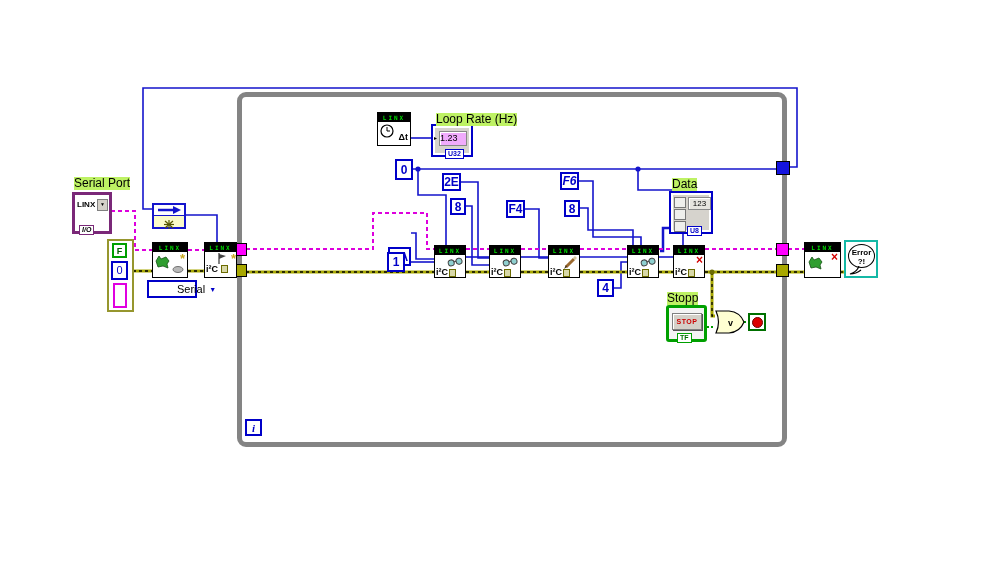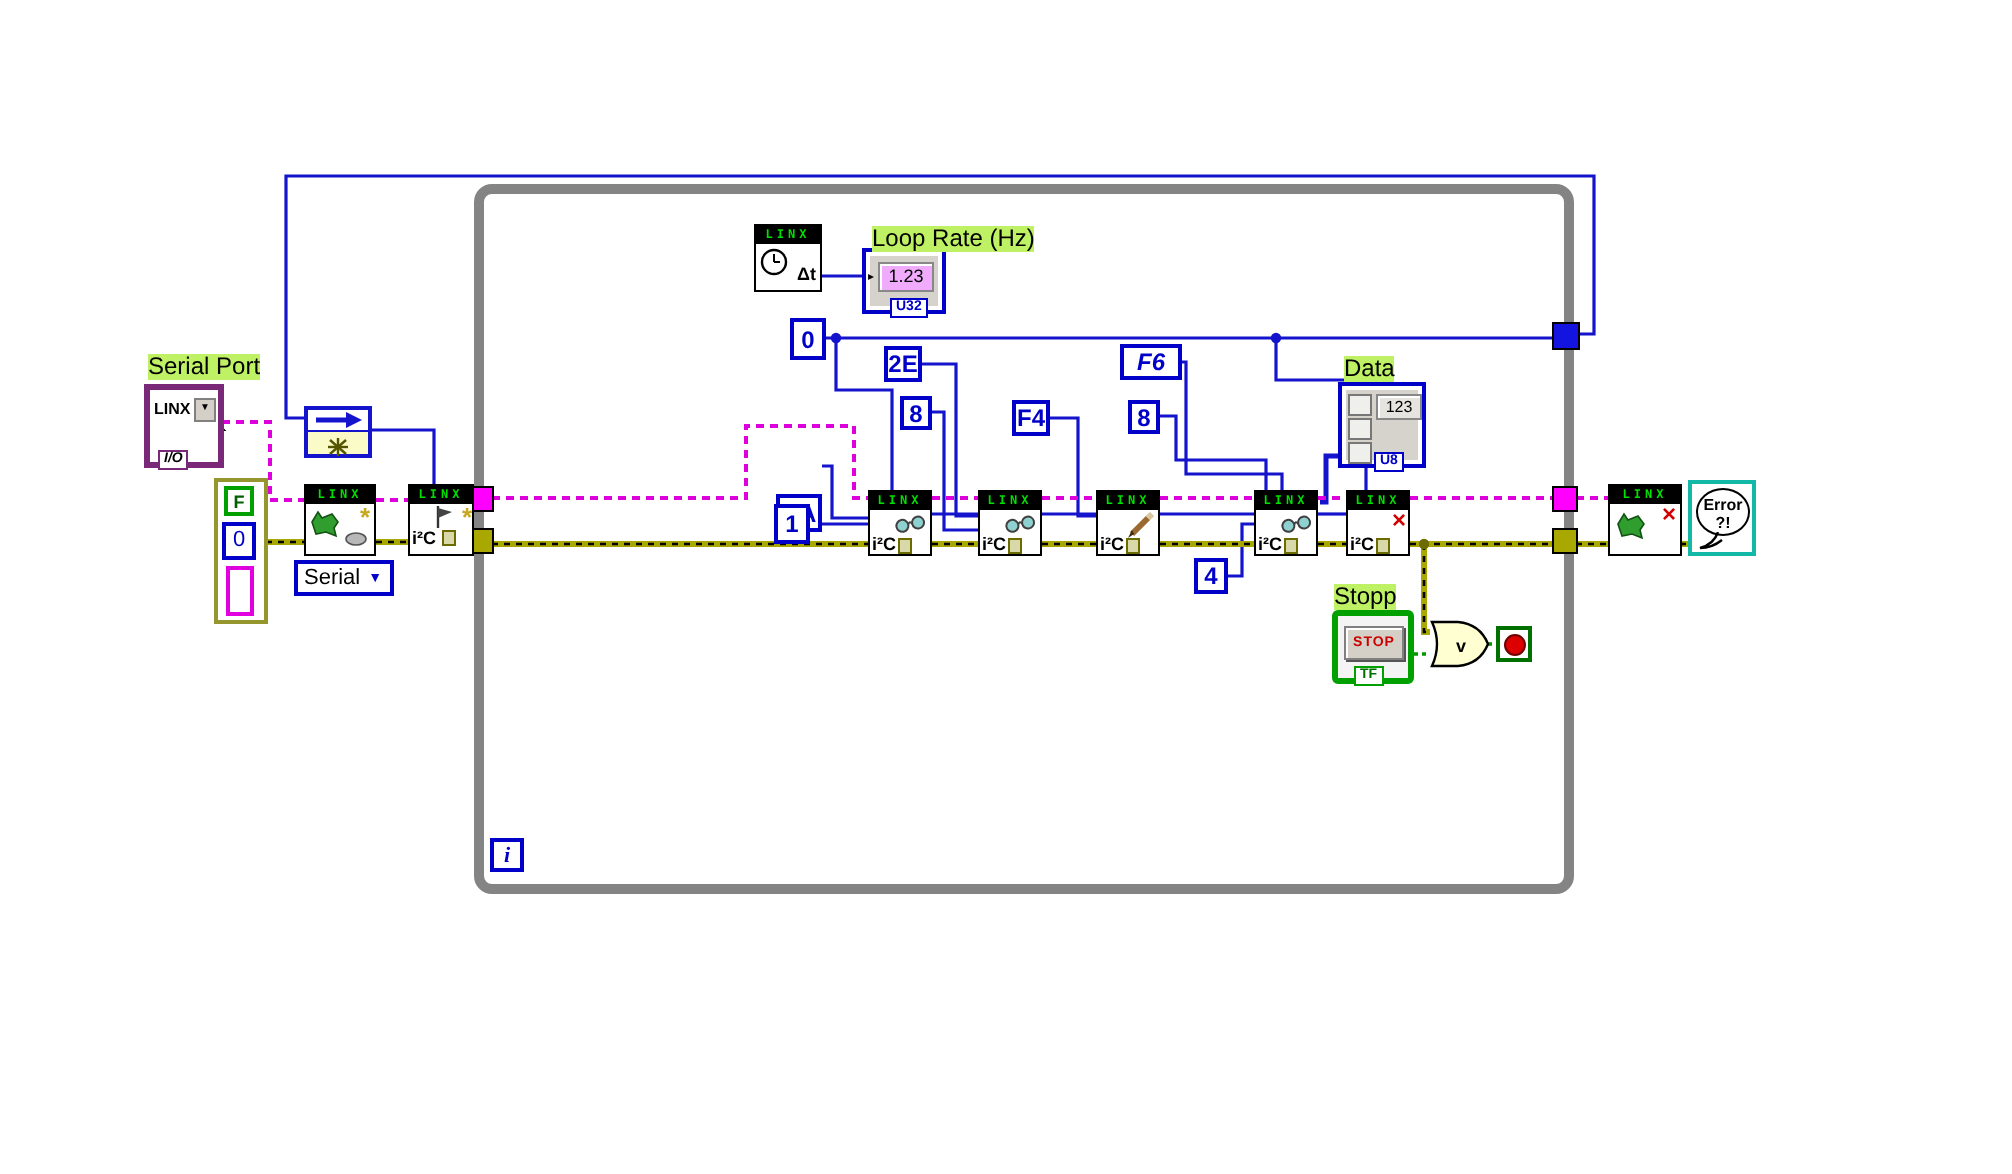--- a/index.html
+++ b/index.html
@@ -153,21 +153,21 @@
       <svg width="16" height="14" style="position:absolute;left:2px;top:3px;">
         <polygon points="1,6 4,1 6,4 11,2 14,6 12,9 13,13 8,11 3,12" fill="#2f9e2f" stroke="#145214" stroke-width="0.8"></polygon>
       </svg>
       <div class="starY" style="right:2px;top:2px;">*</div>
       <svg width="12" height="7" style="position:absolute;right:3px;bottom:1px;">
         <ellipse cx="6" cy="3.5" rx="5" ry="3" fill="#b8b8b8" stroke="#555" stroke-width="0.8"></ellipse>
       </svg>
     </div>
   </div>
 
-  <div class="obj" style="left:147px;top:280px;width:50px;height:18px;border:2px solid #0000c8;background:#fff;box-sizing:border-box;display:flex;align-items:center;">
+  <div class="obj" style="left:147px;top:280px;width:50px;height:18px;border:2px solid #0000c8;background:#fff;box-sizing:border-box;display:flex;align-items:center;padding-left:25px;">
     <span style="font:11px 'Liberation Sans',sans-serif;color:#000;margin-left:3px;">Serial</span>
     <span style="color:#0000c8;font-size:7px;margin-left:4px;">▼</span>
   </div>
 
   <div class="node" style="left:204px;top:242px;width:33px;height:36px;">
     <div class="banner">LINX</div>
     <div class="nbody">
       <svg width="10" height="11" style="position:absolute;right:9px;top:1px;">
         <line x1="2" y1="0" x2="2" y2="11" stroke="#333" stroke-width="1.2"></line>
         <polygon points="2,1 9,3 2,6" fill="#444"></polygon>
@@ -188,29 +188,29 @@
       </svg>
       <span style="position:absolute;right:2px;bottom:2px;font:bold 9px 'Liberation Sans',sans-serif;">Δt</span>
     </div>
   </div>
 
   <div class="lbl" style="left:436px;top:113px;">Loop Rate (Hz)</div>
 
   <div class="obj" style="left:431px;top:124px;width:42px;height:33px;border:2px solid #0000c8;background:#fff;box-sizing:border-box;">
     <div class="disp" style="left:2px;top:2px;right:2px;bottom:2px;"></div>
     <span style="position:absolute;left:1px;top:8px;font-size:6px;color:#000;z-index:3;">▸</span>
-    <div style="position:absolute;left:6px;top:5px;width:26px;height:13px;background:#f0abfc;border:1px solid #888;box-shadow:inset 1px 1px 0 #fff;font:9px 'Liberation Sans',sans-serif;text-align:center;line-height:13px;color:#000;z-index:3;">1.23</div>
+    <div style="position:absolute;left:6px;top:5px;width:26px;height:13px;background:#f0abfc;border:1px solid #888;box-shadow:inset 1px 1px 0 #fff;font:9px 'Liberation Sans',sans-serif;text-align:left;line-height:13px;color:#000;z-index:3;">1.23</div>
     <div class="tag" style="left:12px;bottom:-4px;color:#0000c8;border:1px solid #0000c8;">U32</div>
   </div>
 
   <div class="const" style="left:395px;top:159px;width:18px;height:21px;">0</div>
   <div class="const" style="left:442px;top:173px;width:19px;height:18px;">2E</div>
   <div class="const" style="left:450px;top:198px;width:16px;height:17px;">8</div>
   <div class="const" style="left:506px;top:200px;width:19px;height:18px;">F4</div>
-  <div class="const" style="left:560px;top:172px;width:31px;height:18px;font-style:italic;">F6</div>
+  <div class="const" style="left:560px;top:172px;width:19px;height:18px;font-style:italic;">F6</div>
   <div class="const" style="left:564px;top:200px;width:16px;height:17px;">8</div>
   <div class="const" style="left:388px;top:224px;width:23px;height:19px;margin-top:23px;">AA</div>
   <div class="const" style="left:387px;top:252px;width:18px;height:20px;">1</div>
   <div class="const" style="left:597px;top:279px;width:17px;height:18px;">4</div>
 
   <div class="node" style="left:434px;top:245px;">
     <div class="banner">LINX</div>
     <div class="nbody">
       <svg width="17" height="9" style="position:absolute;right:1px;top:2px;transform:rotate(-12deg);">
         <circle cx="4" cy="5" r="3" fill="#8fd0d0" stroke="#404040" stroke-width="1"></circle>

